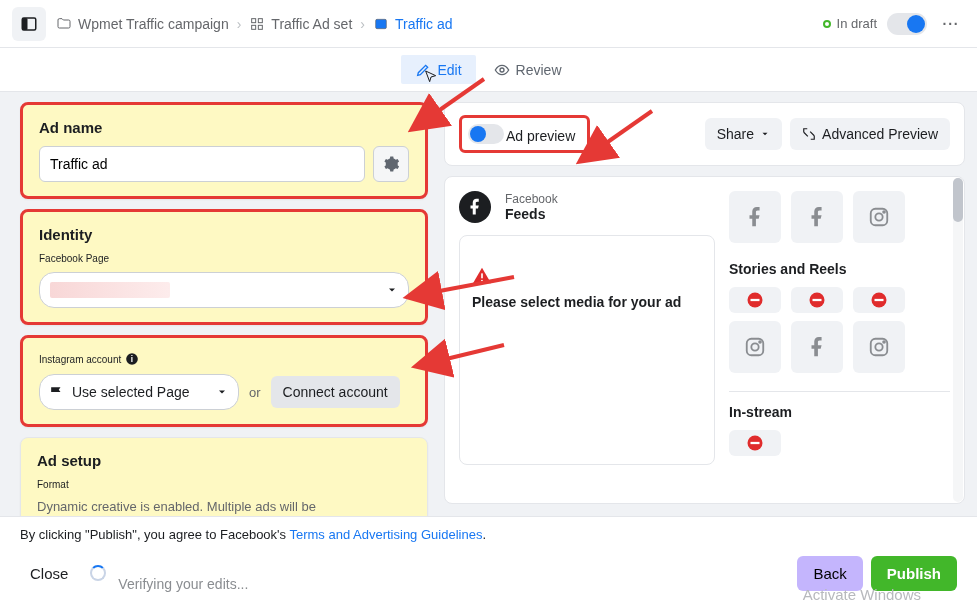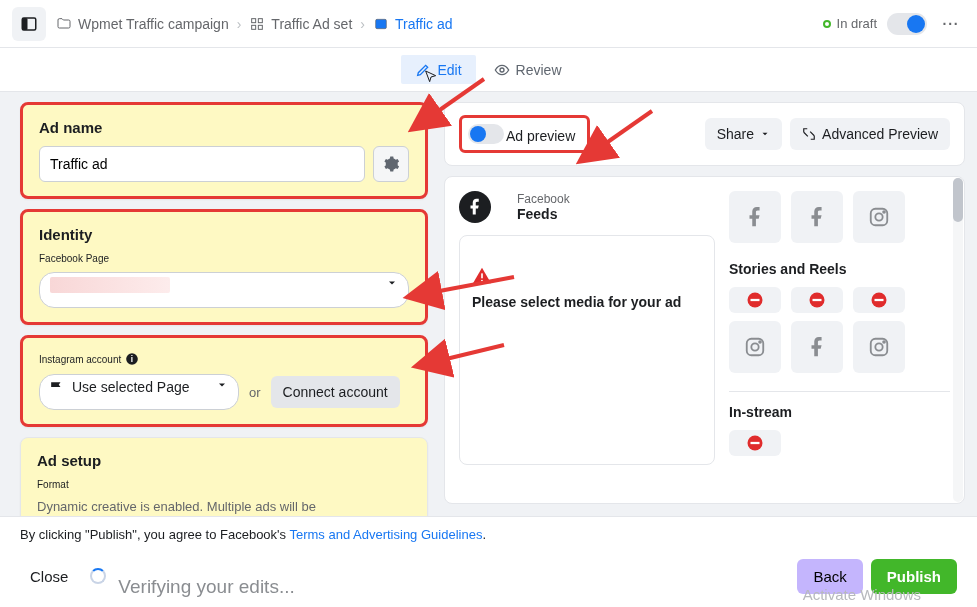--- a/index.html
+++ b/index.html
@@ -35,21 +35,21 @@
 
 .card { background: #fef9c3; border: 1px solid #e4e6ea; border-radius: 8px; padding: 14px 16px; margin-bottom: 10px; box-shadow: 0 1px 2px rgba(0,0,0,.05); }
 .red-box { border: 3px solid #e53935 !important; }
 
 .card-title { font-size: 15px; font-weight: 600; margin-bottom: 10px; }
 .field-label { font-size: 10px; font-weight: 400; margin-bottom: 8px; color: #1c1e21; }
 .input-row { display: flex; gap: 8px; }
 .text-input { flex: 1; height: 36px; border: 1px solid #ccd0d5; border-radius: 6px; padding: 0 10px; font-size: 14px; }
 .gear-btn { width: 36px; height: 36px; border: 1px solid #ccd0d5; border-radius: 6px; background: #f5f6f7; display: flex; align-items: center; justify-content: center; cursor: pointer; }
 
-.select { height: 36px; border: 1px solid #ccd0d5; border-radius: 15px; display: flex; align-items: flex-start; justify-content: space-between; padding: 4px 10px; cursor: pointer; background: #fff; }
+.select { height: 36px; border: 1px solid #ccd0d5; border-radius: 15px; display: flex; align-items: center; justify-content: space-between; padding: 16px 10px; cursor: pointer; background: #fff; }
 .select-half { width: 100%; }
 .redacted { width: 120px; height: 16px; background: linear-gradient(90deg, #f8d7d7, #fdecec); border-radius: 2px; }
 .label-row { display: flex; align-items: center; gap: 4px; margin-bottom: 8px; }
 .info-icon { width: 14px; height: 14px; }
 .inst-row { display: flex; align-items: center; gap: 10px; }
 .or-text { color: #65676b; font-size: 13px; }
 .connect-btn { background: #e4e6ea; border: none; border-radius: 6px; padding: 8px 12px; font-size: 14px; color: #1c1e21; cursor: pointer; }
 .muted { color: #65676b; font-size: 13px; line-height: 1.4; }
 
 
@@ -57,21 +57,21 @@
 .preview-left { display: inline-flex; align-items: flex-end; gap: 2px; padding: 4px 10px 4px 4px; border-radius: 6px; }
 .preview-left.red-box { padding: 6px 12px 6px 6px; }
 .toggle-sm { width: 36px; height: 20px; background: #e4e6ea; border-radius: 10px; position: relative; cursor: pointer; }
 .toggle-sm .knob { width: 16px; height: 16px; background: #1877f2; border-radius: 50%; position: absolute; top: 2px; left: 2px; }
 .btn-lite { background: #f0f2f5; border: none; border-radius: 6px; padding: 8px 12px; display: flex; align-items: center; gap: 6px; cursor: pointer; font-size: 14px; color: #1c1e21; }
 
 
 .preview-content { background: #fff; border: 1px solid #e4e6ea; border-radius: 8px; padding: 14px; display: flex; gap: 14px; height: 328px; position: relative; }
 .pv-left { width: 256px; }
 .pv-right { flex: 1; }
-.fb-head { display: flex; align-items: center; gap: 26px; margin-bottom: 12px; }
+.fb-head { display: flex; align-items: center; gap: 14px; margin-bottom: 12px; }
 .fb-circle { width: 32px; height: 32px; background: #1c1e21; border-radius: 50%; display: flex; align-items: center; justify-content: center; }
 .fb-head-txt .t1 { font-size: 12px; color: #65676b; }
 .fb-head-txt .t2 { font-size: 14px; font-weight: 600; }
 .media-box { border: 1px solid #e4e6ea; border-radius: 8px; padding: 30px 12px; height: 230px; }
 .media-text { font-weight: 600; margin-top: 6px; line-height: 1.3; }
 
 .thumb-row { display: flex; gap: 10px; margin-bottom: 18px; }
 .thumb { width: 52px; height: 52px; background: #f0f2f5; border-radius: 6px; display: flex; align-items: center; justify-content: center; }
 .sec-title { font-size: 14px; font-weight: 600; margin-bottom: 10px; }
 .badge-row { display: flex; gap: 10px; margin-bottom: 8px; }
@@ -80,21 +80,21 @@
 .scroll-thumb { position: absolute; right: 0; top: 0; width: 10px; height: 44px; background: #c1c5cc; border-radius: 5px; }
 
 
 .footer { border-top: 1px solid #e4e6ea; padding: 10px 20px 8px; background: #fff; height: 91px; position: relative; }
 .footer-line1 { font-size: 13px; color: #1c1e21; margin-bottom: 12px; }
 .footer-line1 a { color: #1877f2; text-decoration: none; }
 .footer-row { display: flex; align-items: center; justify-content: space-between; }
 .footer-left { display: flex; align-items: center; gap: 12px; }
 .close-btn { background: none; border: none; font-size: 15px; color: #1c1e21; cursor: pointer; padding: 8px 10px; }
 .spinner { width: 16px; height: 16px; border: 2px solid #c9d4e6; border-top-color: #1877f2; border-radius: 50%; }
-.verify-text { color: #8a8d91; font-size: 19px; margin-top: 22px; }
+.verify-text { color: #8a8d91; font-size: 14px; margin-top: 22px; }
 .footer-right { display: flex; gap: 8px; }
 .back-btn { background: #c4b5fd; border: none; border-radius: 6px; padding: 9px 16px; font-size: 15px; cursor: pointer; }
 .publish-btn { background: #42b72a; color: #fff; border: none; border-radius: 6px; padding: 9px 16px; font-size: 15px; font-weight: 600; cursor: pointer; }
 .watermark { position: absolute; right: 56px; bottom: 4px; color: #b7b9bd; font-size: 15px; pointer-events: none; }
 
 
 .arrow { position: absolute; pointer-events: none; }
 .arrow svg { overflow: visible; }
 
 .flag-icon { width: 14px; height: 12px; }

